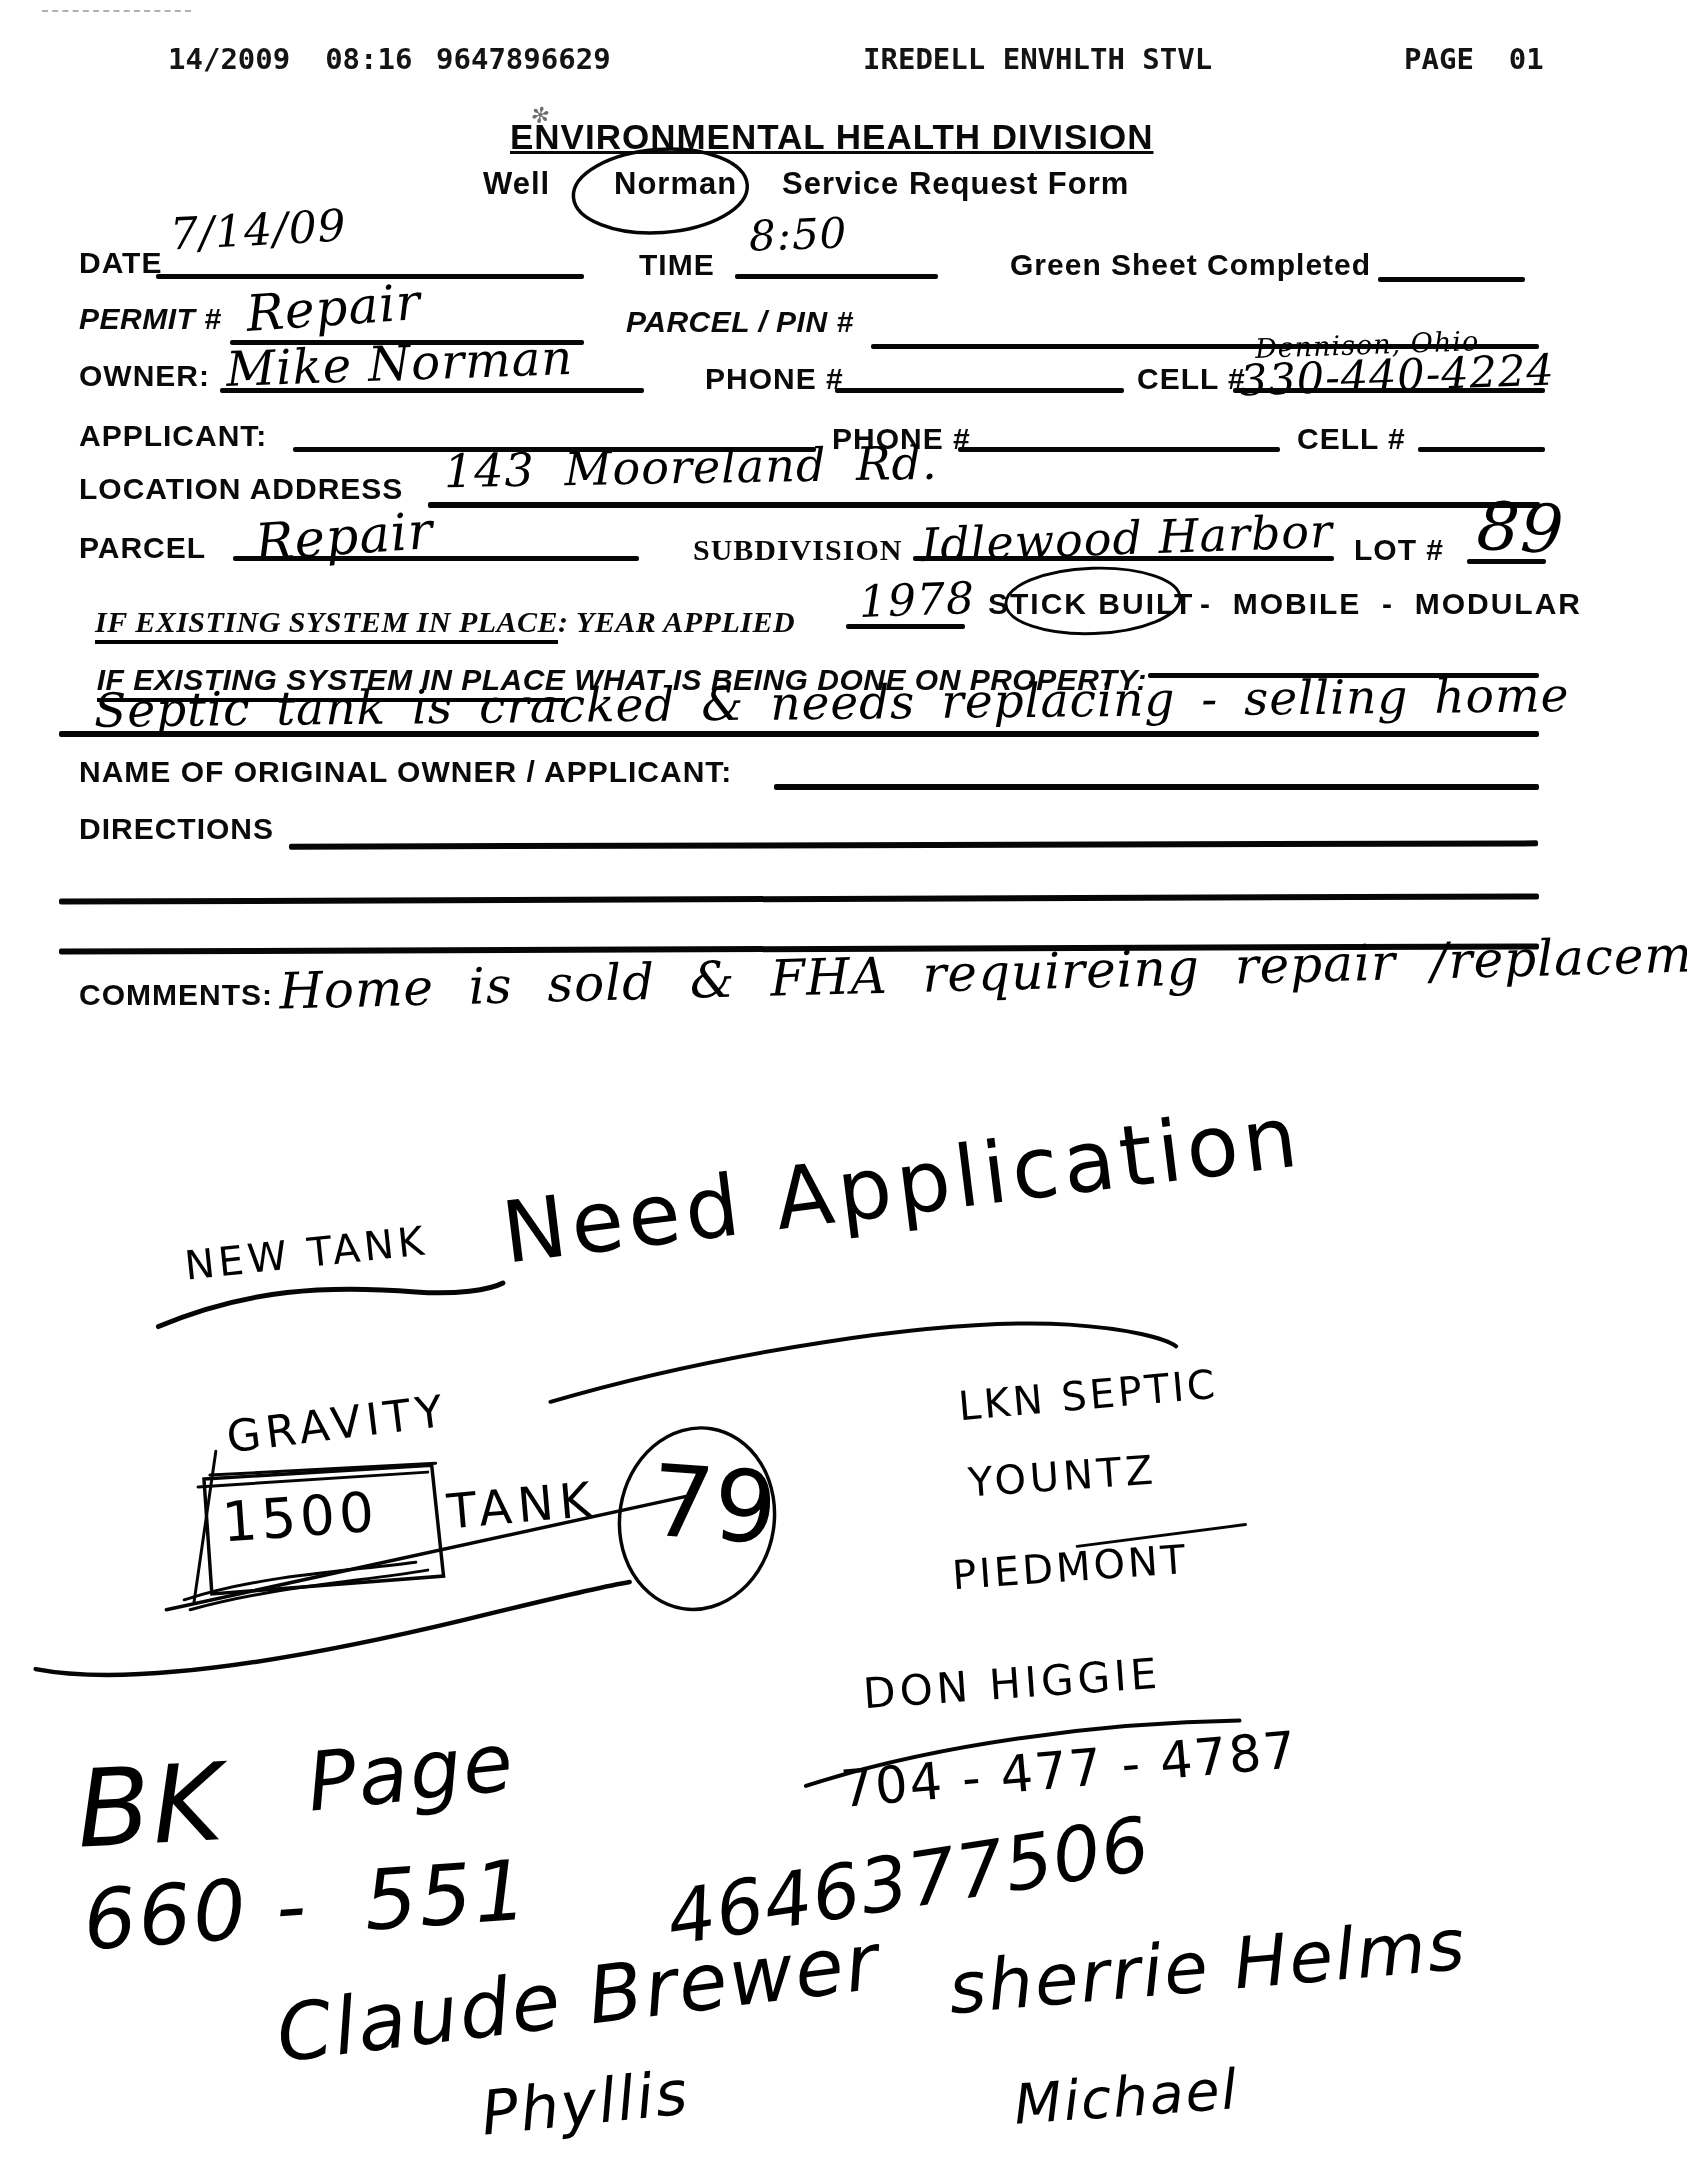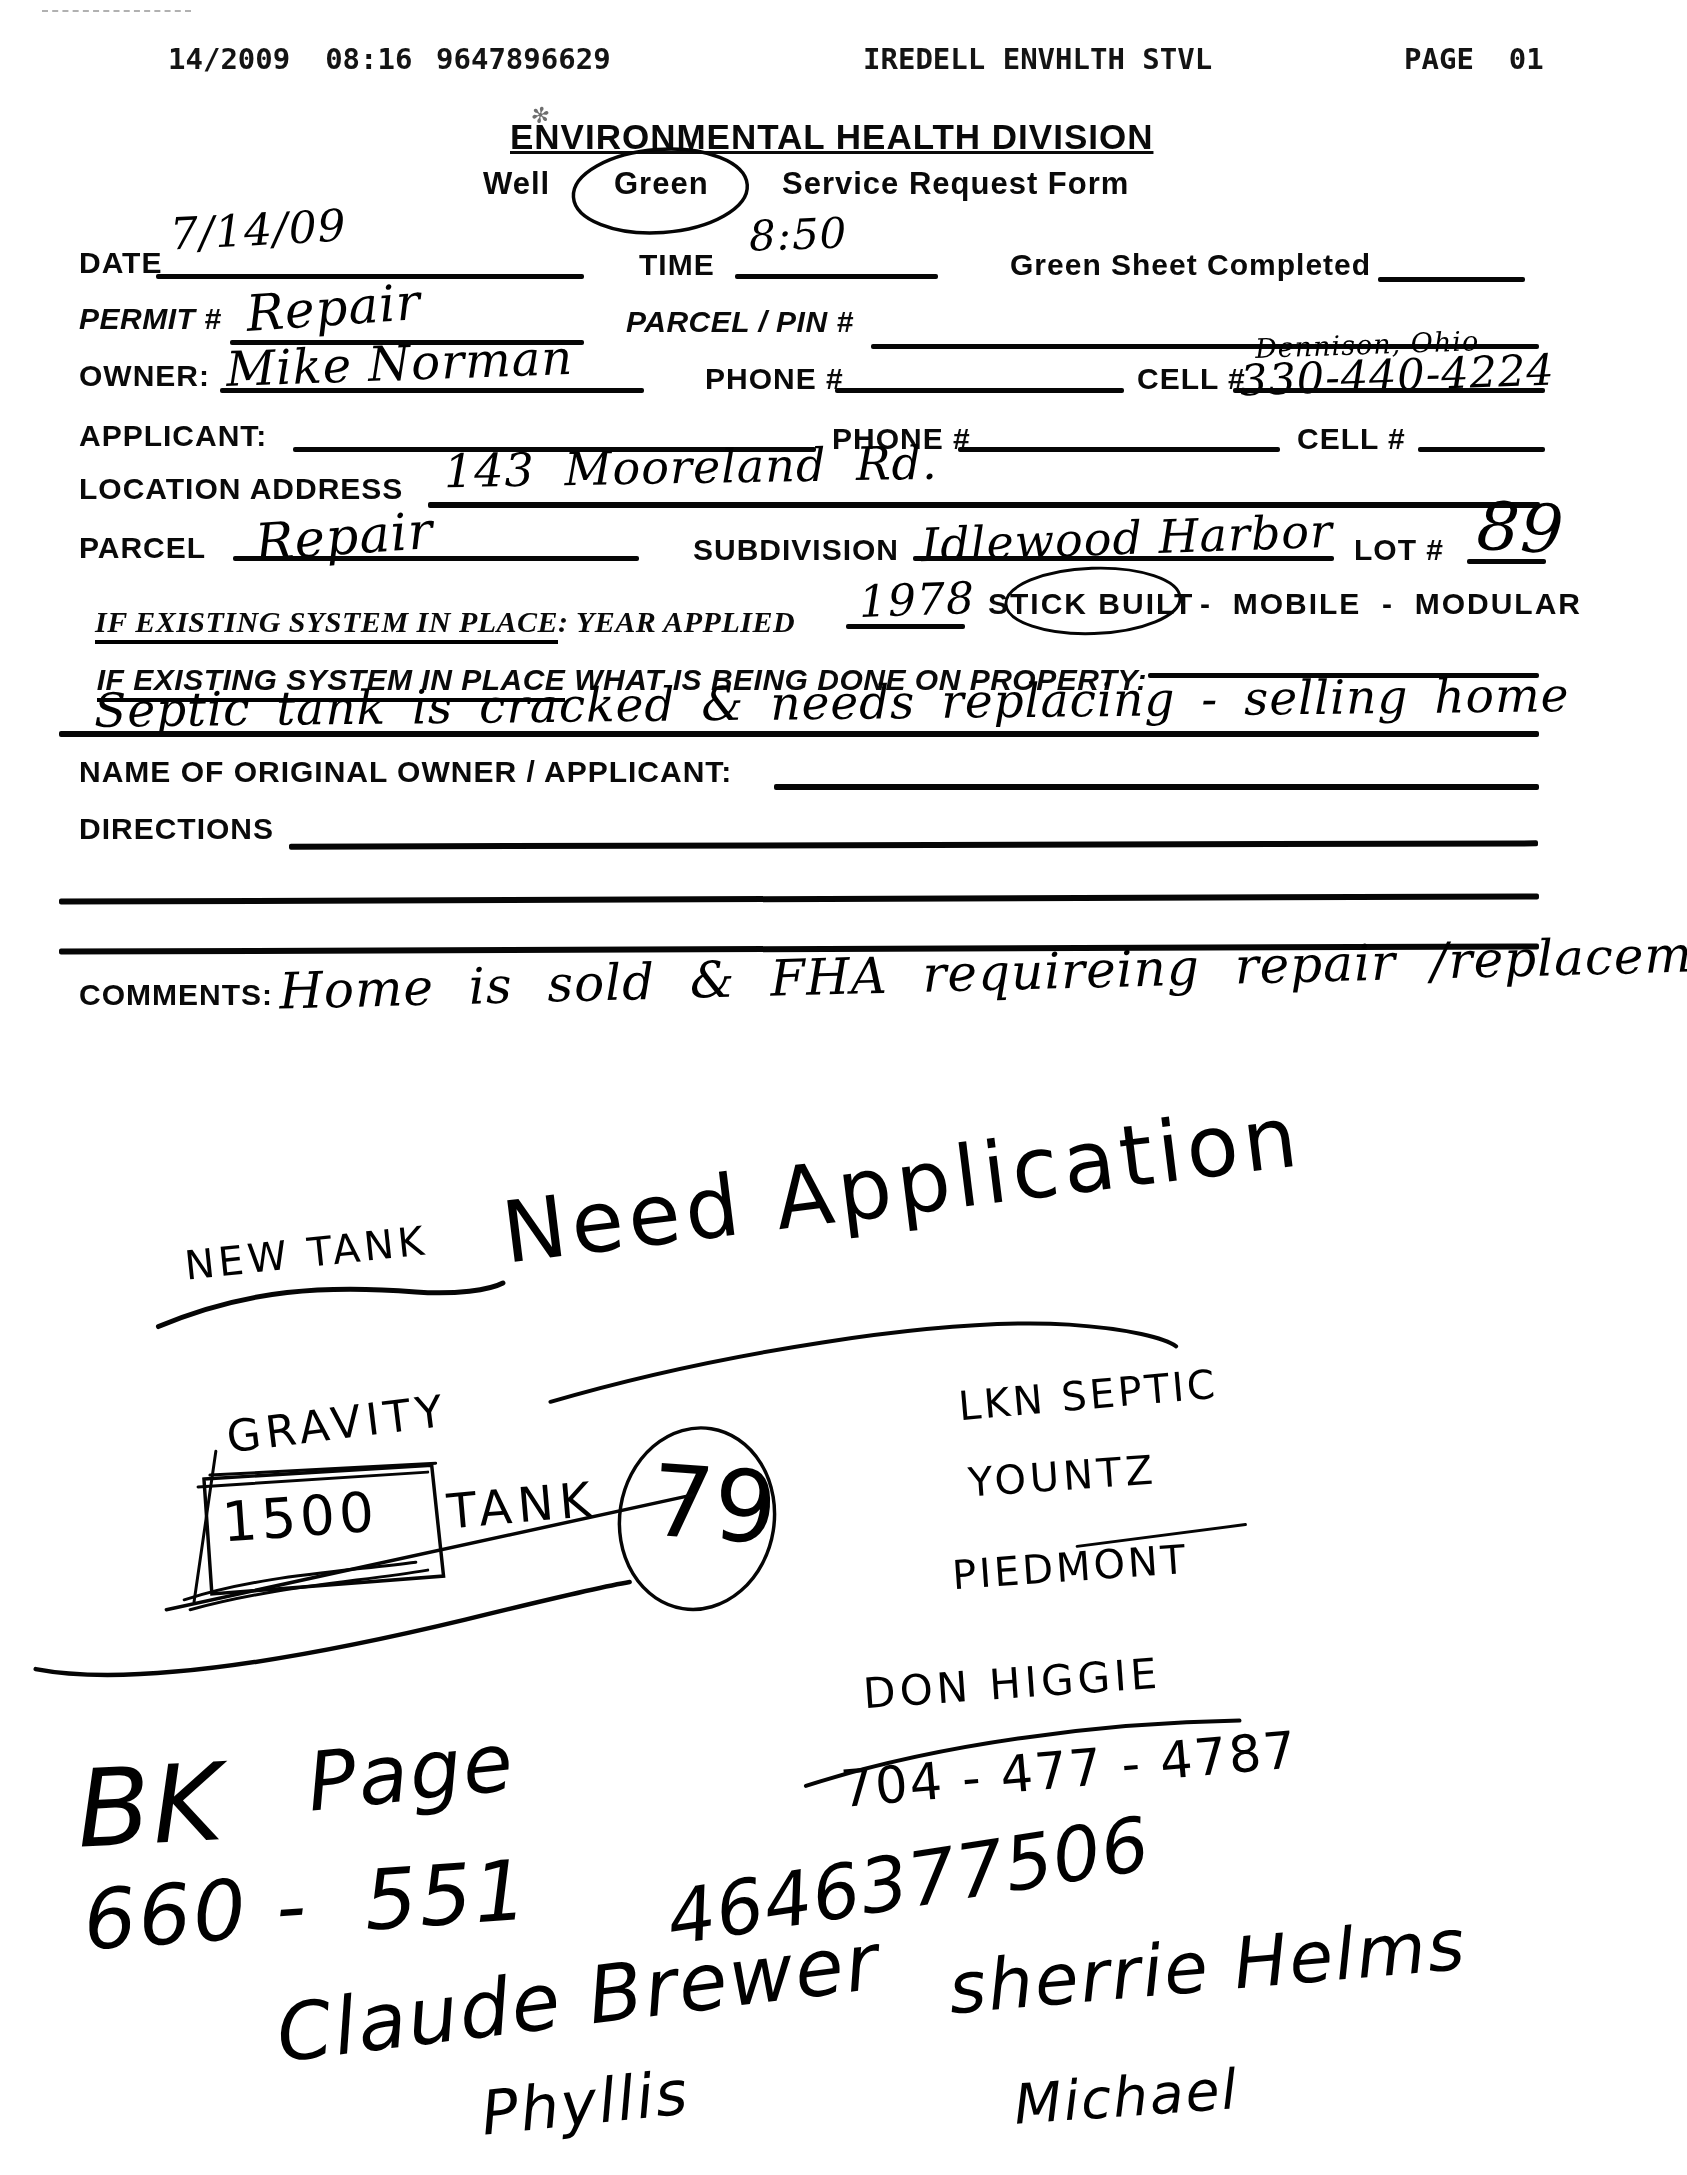--- a/index.html
+++ b/index.html
@@ -25,21 +25,21 @@
   <div class="speck" style="left:42px;top:10px;width:149px;border-top:2px dashed #888;"></div>
   <div class="speck mk" style="left:531px;top:103px;font-size:22px;transform:rotate(12deg);color:#222;">✻</div>
 
   <div class="abs mono" style="left:168px;top:42px;">14/2009  08:16</div>
   <div class="abs mono" style="left:436px;top:42px;">9647896629</div>
   <div class="abs mono" style="left:863px;top:42px;">IREDELL ENVHLTH STVL</div>
   <div class="abs mono" style="left:1404px;top:42px;">PAGE  01</div>
 
   <div class="abs lbl" style="left:510px;top:117px;font-size:35px;letter-spacing:1px;text-decoration:underline;">ENVIRONMENTAL HEALTH DIVISION</div>
   <div class="abs lbl" style="left:483px;top:166px;font-size:31px;">Well</div>
-  <div class="abs lbl" style="left:614px;top:166px;font-size:31px;">Green</div>
+  <div class="abs lbl" style="left:614px;top:166px;font-size:31px;">Norman</div>
   <div class="abs lbl" style="left:782px;top:166px;font-size:31px;">Service Request Form</div>
 
   <div class="abs lbl" style="left:79px;top:246px;">DATE</div>
   <div class="abs hw" style="left:170px;top:204px;font-size:44px;transform:rotate(-3deg);">7/14/09</div>
   <div class="ln" style="left:156px;top:274px;width:428px;"></div>
   <div class="abs lbl" style="left:639px;top:248px;">TIME</div>
   <div class="abs hw" style="left:749px;top:210px;font-size:42px;transform:rotate(-2deg);">8:50</div>
   <div class="ln" style="left:735px;top:274px;width:203px;"></div>
   <div class="abs lbl" style="left:1010px;top:248px;">Green Sheet Completed</div>
   <div class="ln" style="left:1378px;top:277px;width:147px;"></div>
@@ -67,21 +67,21 @@
   <div class="abs lbl" style="left:1297px;top:422px;">CELL #</div>
   <div class="ln" style="left:1418px;top:447px;width:127px;"></div>
 
   <div class="abs lbl" style="left:79px;top:472px;">LOCATION ADDRESS</div>
   <div class="abs hw" style="left:444px;top:440px;font-size:46px;transform:rotate(-1deg);word-spacing:14px;">143 Mooreland Rd.</div>
   <div class="ln" style="left:428px;top:502px;width:1112px;height:6px;"></div>
 
   <div class="abs lbl" style="left:79px;top:531px;">PARCEL</div>
   <div class="abs hw" style="left:255px;top:507px;font-size:51px;transform:rotate(-4deg);">Repair</div>
   <div class="ln" style="left:233px;top:556px;width:406px;"></div>
-  <div class="abs lbl" style="left:693px;top:533px;">SUBDIVISION</div>
+  <div class="abs lbl" style="left:693px;top:533px;font-family:Liberation Serif, serif;">SUBDIVISION</div>
   <div class="abs hw" style="left:921px;top:511px;font-size:46px;transform:rotate(-2deg);">Idlewood Harbor</div>
   <div class="ln" style="left:913px;top:556px;width:421px;"></div>
   <div class="abs lbl" style="left:1354px;top:533px;">LOT #</div>
   <div class="abs hw" style="left:1477px;top:489px;font-size:67px;transform:rotate(3deg);">89</div>
   <div class="ln" style="left:1467px;top:559px;width:79px;"></div>
 
   <div class="abs" style="left:79px;top:587px;font-family:Liberation Serif, serif;">
     <span class="lbl-i u">IF EXISTING SYSTEM IN PLACE</span><span class="lbl-i">: YEAR APPLIED</span>
   </div>
   <div class="abs hw" style="left:859px;top:574px;font-size:44px;transform:rotate(-2deg);">1978</div>

